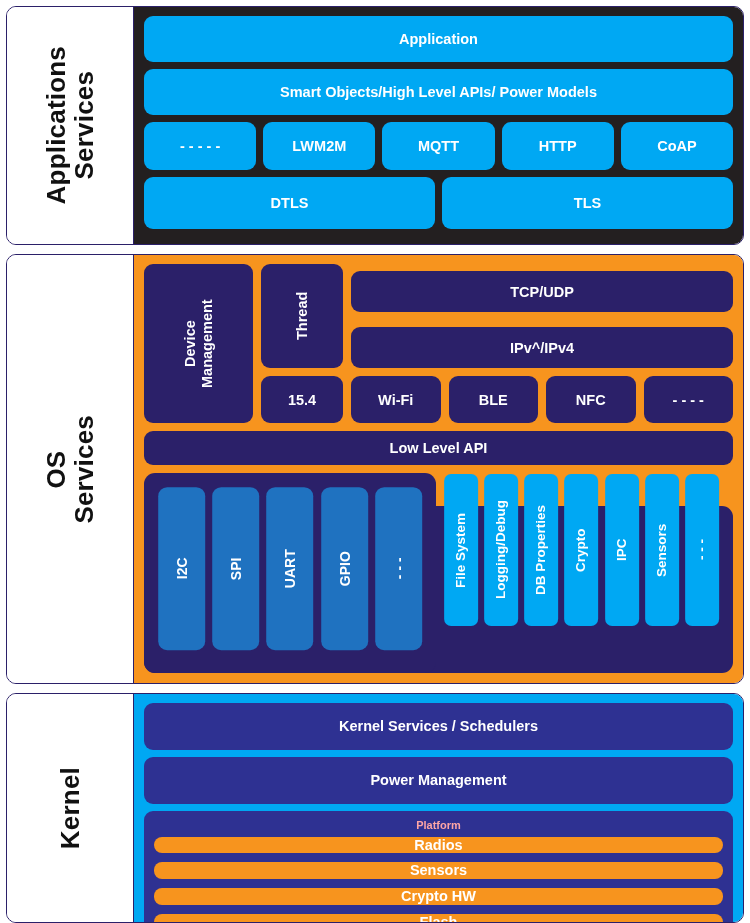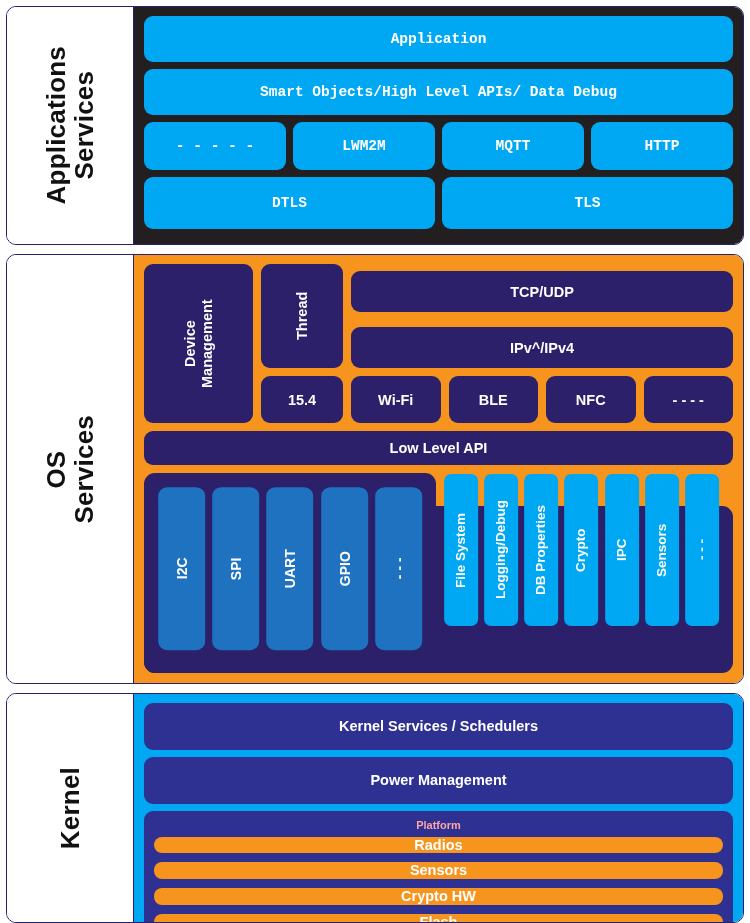--- a/index.html
+++ b/index.html
@@ -85,21 +85,20 @@
   }
 
   
   #apps {
     height: 241px;
   }
   #apps .layer-body {
     background: #231f20;
     padding: 9px 10px;
     gap: 7px;
-    font-family: Liberation Mono, monospace;
   }
   #apps .pill { background: var(--cyan); height: 100%; }
   #apps .r1 { height: 46px; }
   #apps .r2 { height: 46px; }
   #apps .r3 { height: 48px; }
   #apps .r4 { height: 52px; }
   #apps .row { flex: 0 0 auto; }
 
   
   #os {
@@ -236,28 +235,29 @@
       <div class="vtext">Applications
 Services</div>
     </div>
     <div class="layer-body">
 
       <div class="row r1">
         <div class="pill" style="flex:1 1 0">Application</div>
       </div>
 
       <div class="row r2">
-        <div class="pill" style="flex:1 1 0">Smart Objects/High Level APIs/ Data Debug</div>
+        <div class="pill" style="flex:1 1 0">Smart Objects/High Level APIs/ Power Models</div>
       </div>
 
       <div class="row r3">
         <div class="pill" style="flex:1 1 0">- - - - -</div>
         <div class="pill" style="flex:1 1 0">LWM2M</div>
         <div class="pill" style="flex:1 1 0">MQTT</div>
         <div class="pill" style="flex:1 1 0">HTTP</div>
+        <div class="pill" style="flex:1 1 0">CoAP</div>
       </div>
 
       <div class="row r4">
         <div class="pill" style="flex:1 1 0">DTLS</div>
         <div class="pill" style="flex:1 1 0">TLS</div>
       </div>
 
     </div>
   </div>
 

